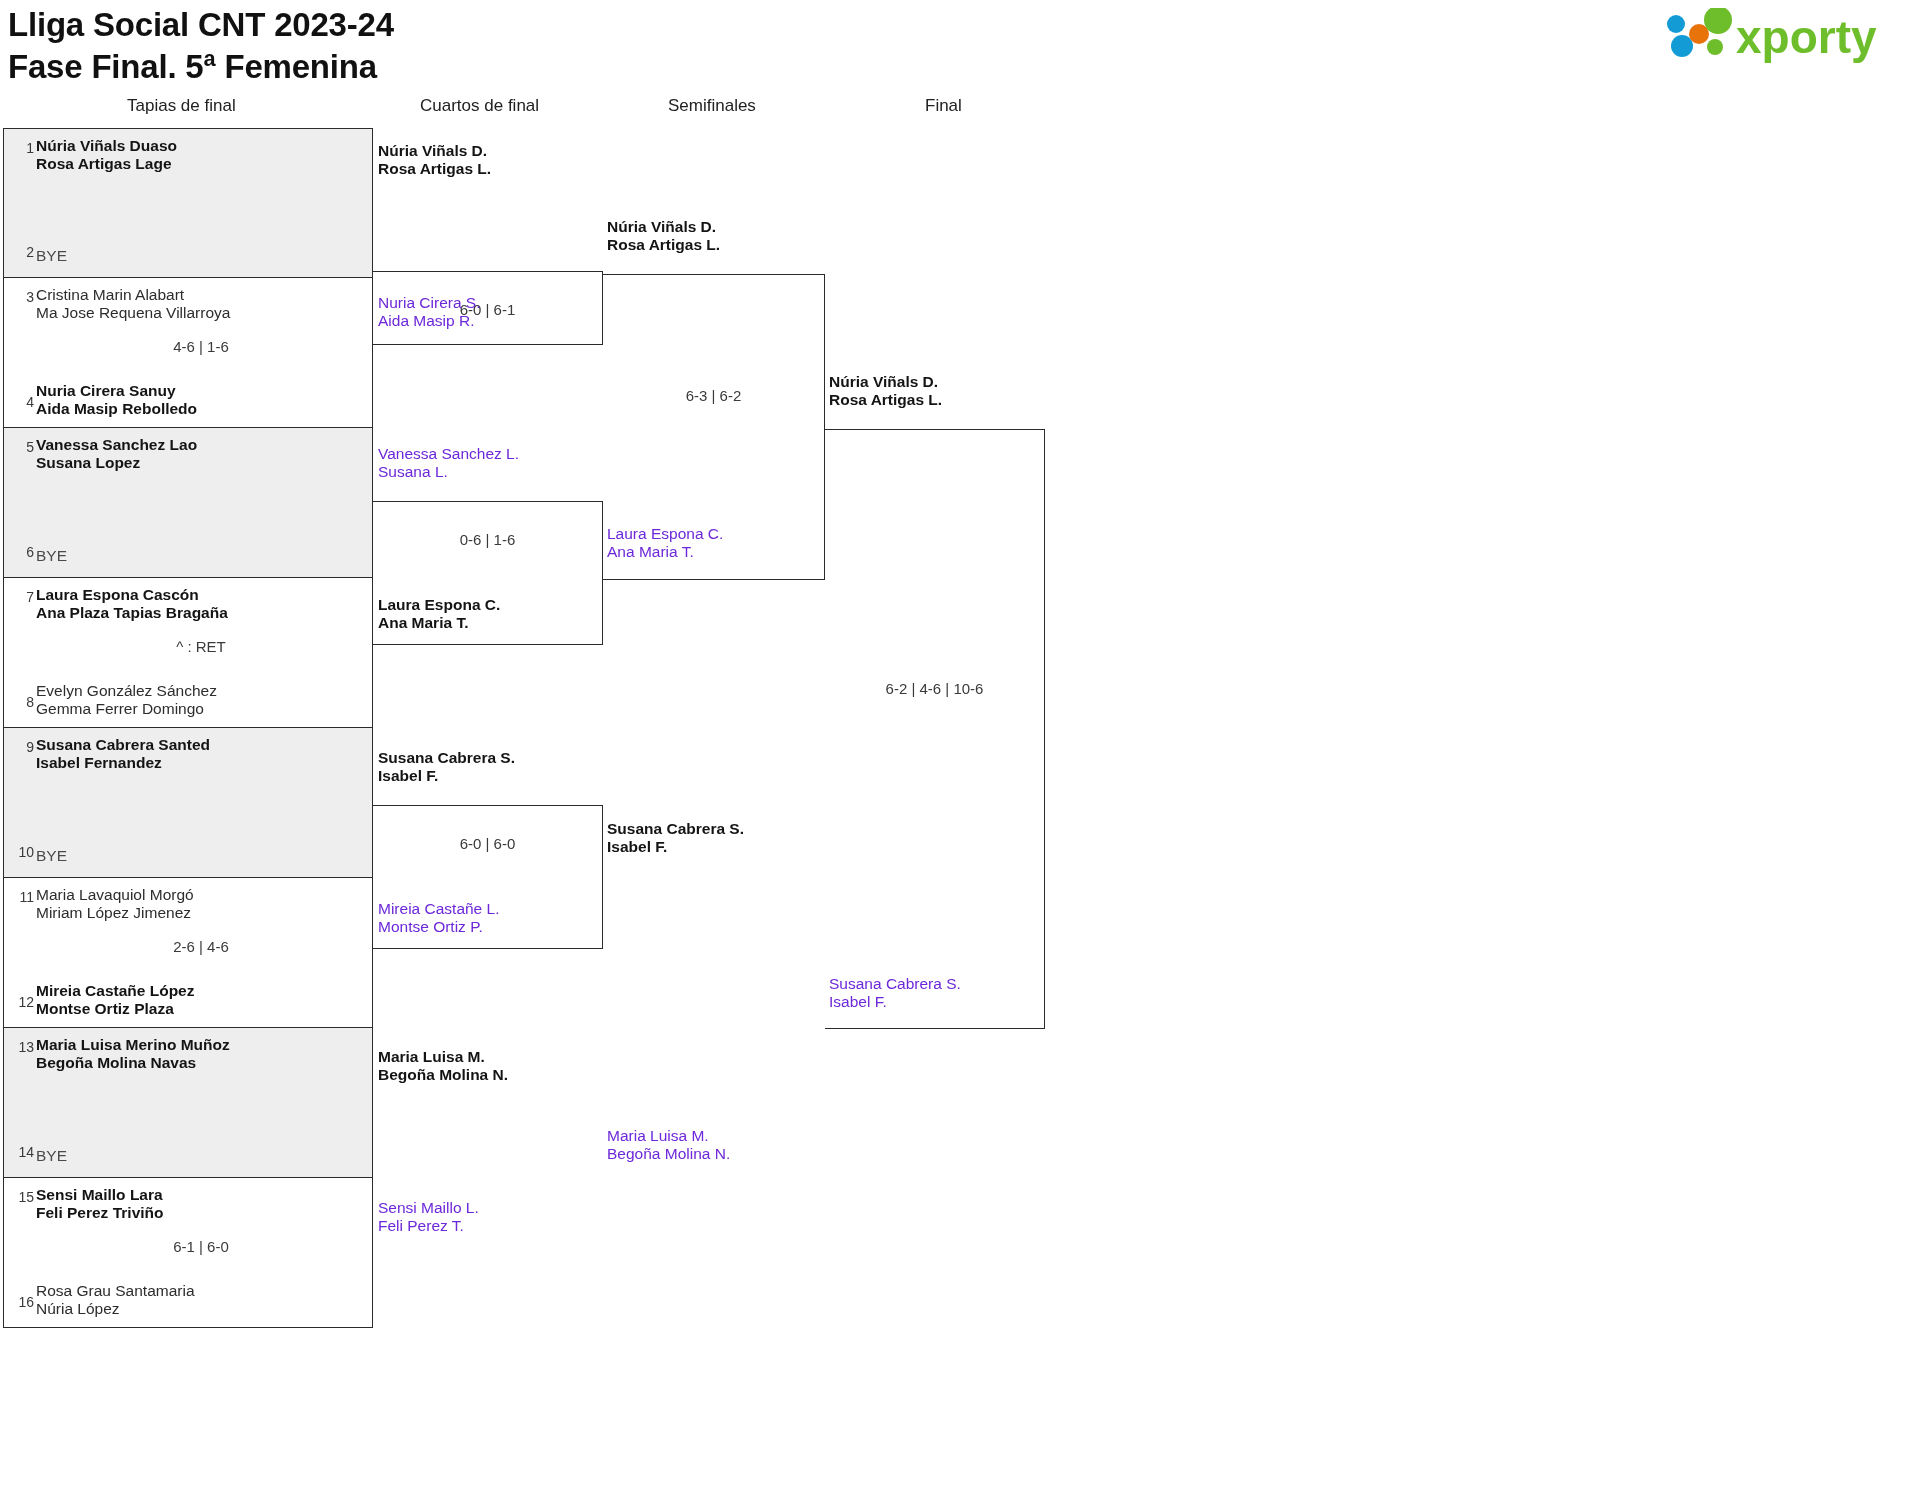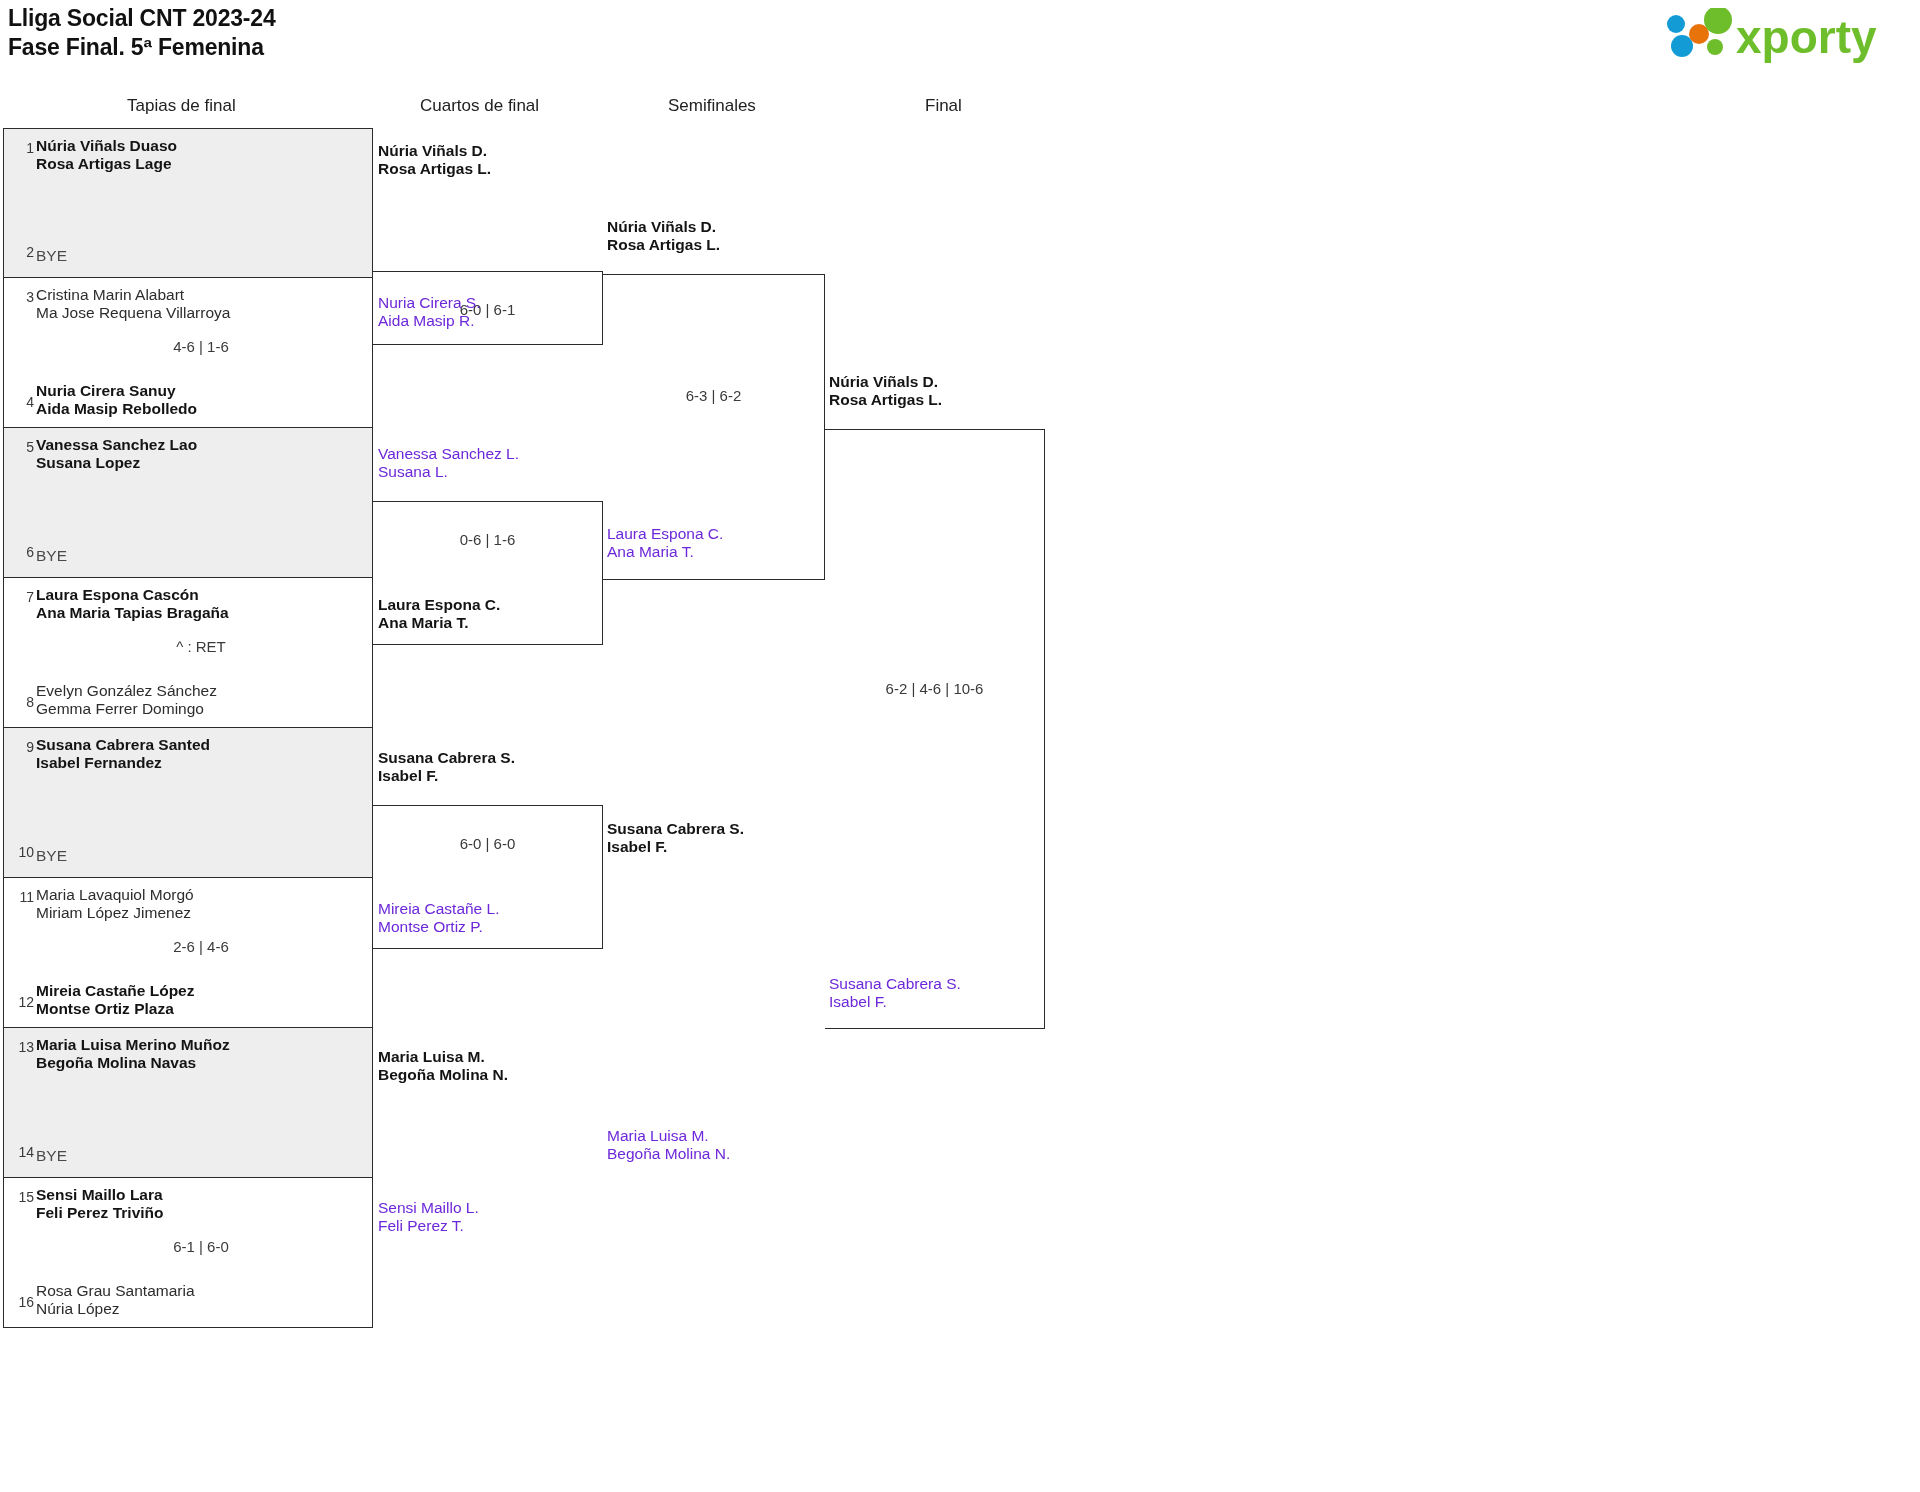--- a/index.html
+++ b/index.html
@@ -8,21 +8,21 @@
     font-family:"Liberation Sans","DejaVu Sans",sans-serif;
     color:#1a1a1a;
     position:relative;
     overflow:hidden;
   }
   .stage{position:relative;width:1920px;height:1492px;}
 
   
   .title{
     position:absolute;left:8px;top:4px;
-    font-size:23px;font-weight:700;line-height:1.28;
+    font-size:33px;font-weight:700;line-height:1.28;
     letter-spacing:-0.2px;color:#111;
     white-space:pre-line;
   }
   .logo{position:absolute;right:18px;top:8px;width:250px;height:56px;}
 
   
   .round-head{
     position:absolute;top:96px;
     font-size:17px;color:#222;font-weight:400;
     white-space:nowrap;
@@ -125,21 +125,21 @@
       <span class="team top win">Vanessa Sanchez Lao
 Susana Lopez</span>
       <span class="seed bot">6</span>
       <span class="bye">BYE</span>
       <span class="score"></span>
     </div>
 
     <div class="blk">
       <span class="seed top">7</span>
       <span class="team top win">Laura Espona Cascón
-Ana Maria Tapias Bragaña</span>
+Ana Plaza Tapias Bragaña</span>
       <span class="seed bot">8</span>
       <span class="team bot">Evelyn González Sánchez
 Gemma Ferrer Domingo</span>
       <span class="score">^ : RET</span>
     </div>
 
     <div class="blk shade">
       <span class="seed top">9</span>
       <span class="team top win">Susana Cabrera Santed
 Isabel Fernandez</span>

